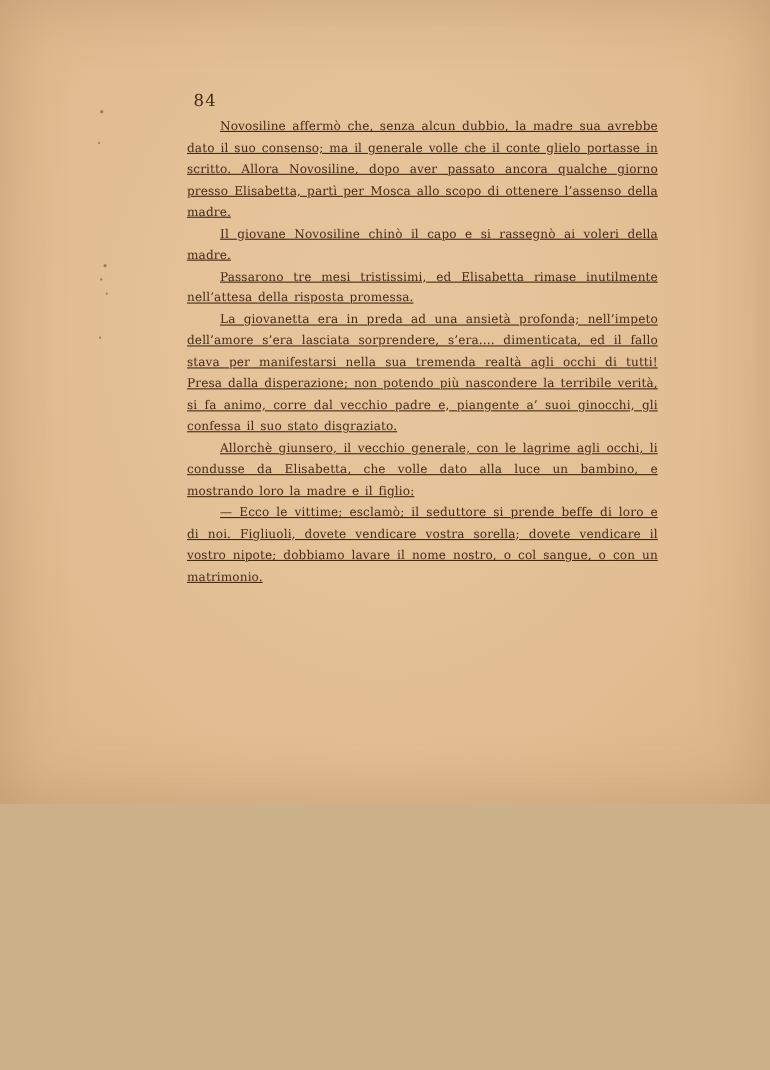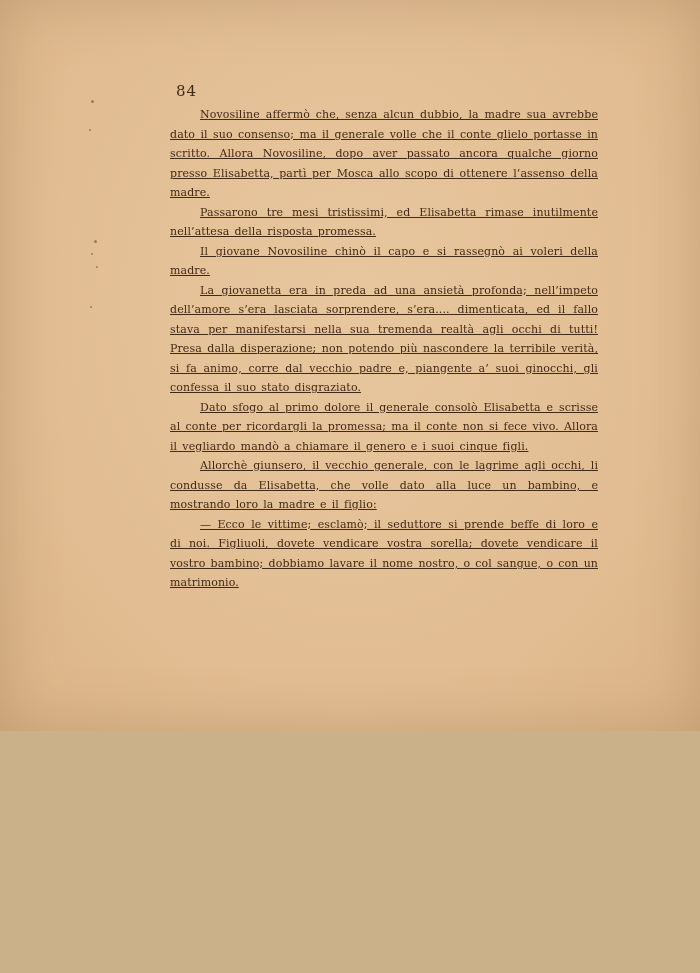--- a/index.html
+++ b/index.html
@@ -63,26 +63,25 @@
 </style>
 </head>
 <body>
 
 <div class="page">
 
   <div class="page-number">84</div>
 
   <div class="text-block">
     <p>Novosiline affermò che, senza alcun dubbio, la madre sua avrebbe dato il suo consenso; ma il generale volle che il conte glielo portasse in scritto. Allora Novosiline, dopo aver passato ancora qualche giorno presso Elisabetta, partì per Mosca allo scopo di ottenere l’assenso della madre.</p>
+    <p>Il giovane Novosiline chinò il capo e si rassegnò ai voleri della madre.</p>
     <p>Passarono tre mesi tristissimi, ed Elisabetta rimase inutilmente nell’attesa della risposta promessa.</p>
-    <p>Il giovane Novosiline chinò il capo e si rassegnò ai voleri della madre.</p>
     <p>La giovanetta era in preda ad una ansietà profonda; nell’impeto dell’amore s’era lasciata sorprendere, s’era.... dimenticata, ed il fallo stava per manifestarsi nella sua tremenda realtà agli occhi di tutti! Presa dalla disperazione; non potendo più nascondere la terribile verità, si fa animo, corre dal vecchio padre e, piangente a’ suoi ginocchi, gli confessa il suo stato disgraziato.</p>
-    <p>Dato sfogo al primo dolore il generale consolò Elisabetta e scrisse al conte per ricordargli la promessa; ma il conte non si fece vivo. Allora il vegliardo mandò a chiamare il genero e i suoi cinque figli.</p>
     <p>Allorchè giunsero, il vecchio generale, con le lagrime agli occhi, li condusse da Elisabetta, che volle dato alla luce un bambino, e mostrando loro la madre e il figlio:</p>
-    <p>— Ecco le vittime; esclamò; il seduttore si prende beffe di loro e di noi. Figliuoli, dovete vendicare vostra sorella; dovete vendicare il vostro bambino; dobbiamo lavare il nome nostro, o col sangue, o con un matrimonio.</p>
+    <p>— Ecco le vittime; esclamò; il seduttore si prende beffe di loro e di noi. Figliuoli, dovete vendicare vostra sorella; dovete vendicare il vostro nipote; dobbiamo lavare il nome nostro, o col sangue, o con un matrimonio.</p>
   </div>
 
   <div class="ink-mark">
     <svg width="24" height="16" viewBox="0 0 24 16" xmlns="http://www.w3.org/2000/svg">
       <path d="M0 7 L11 0 L9 5 L23 9 L10 10 L13 16 Z" fill="#1c120a"></path>
     </svg>
   </div>
 
   <div class="speck s1"></div>
   <div class="speck s2"></div>

